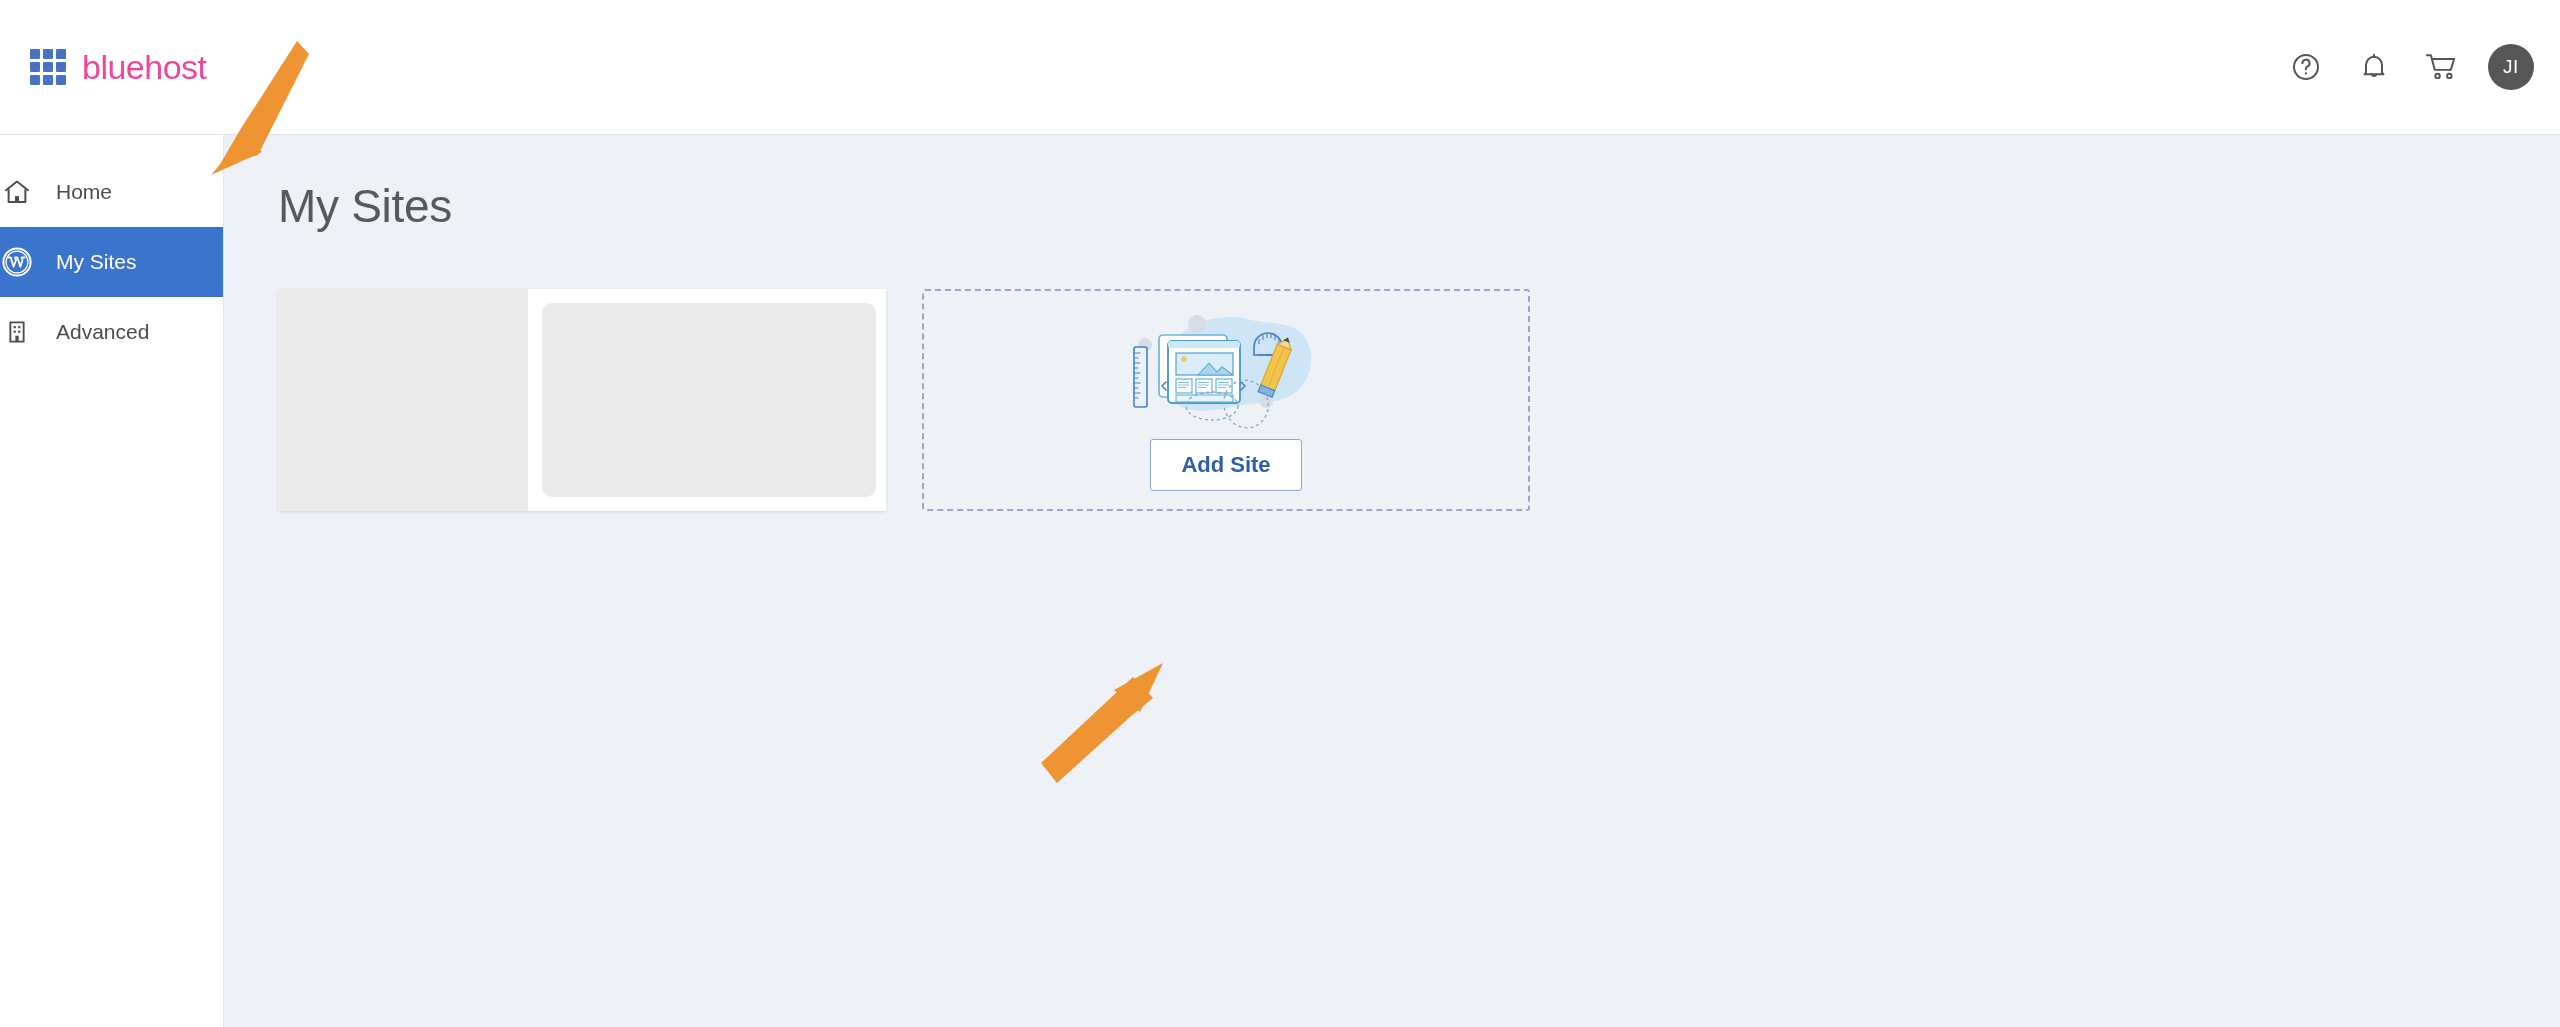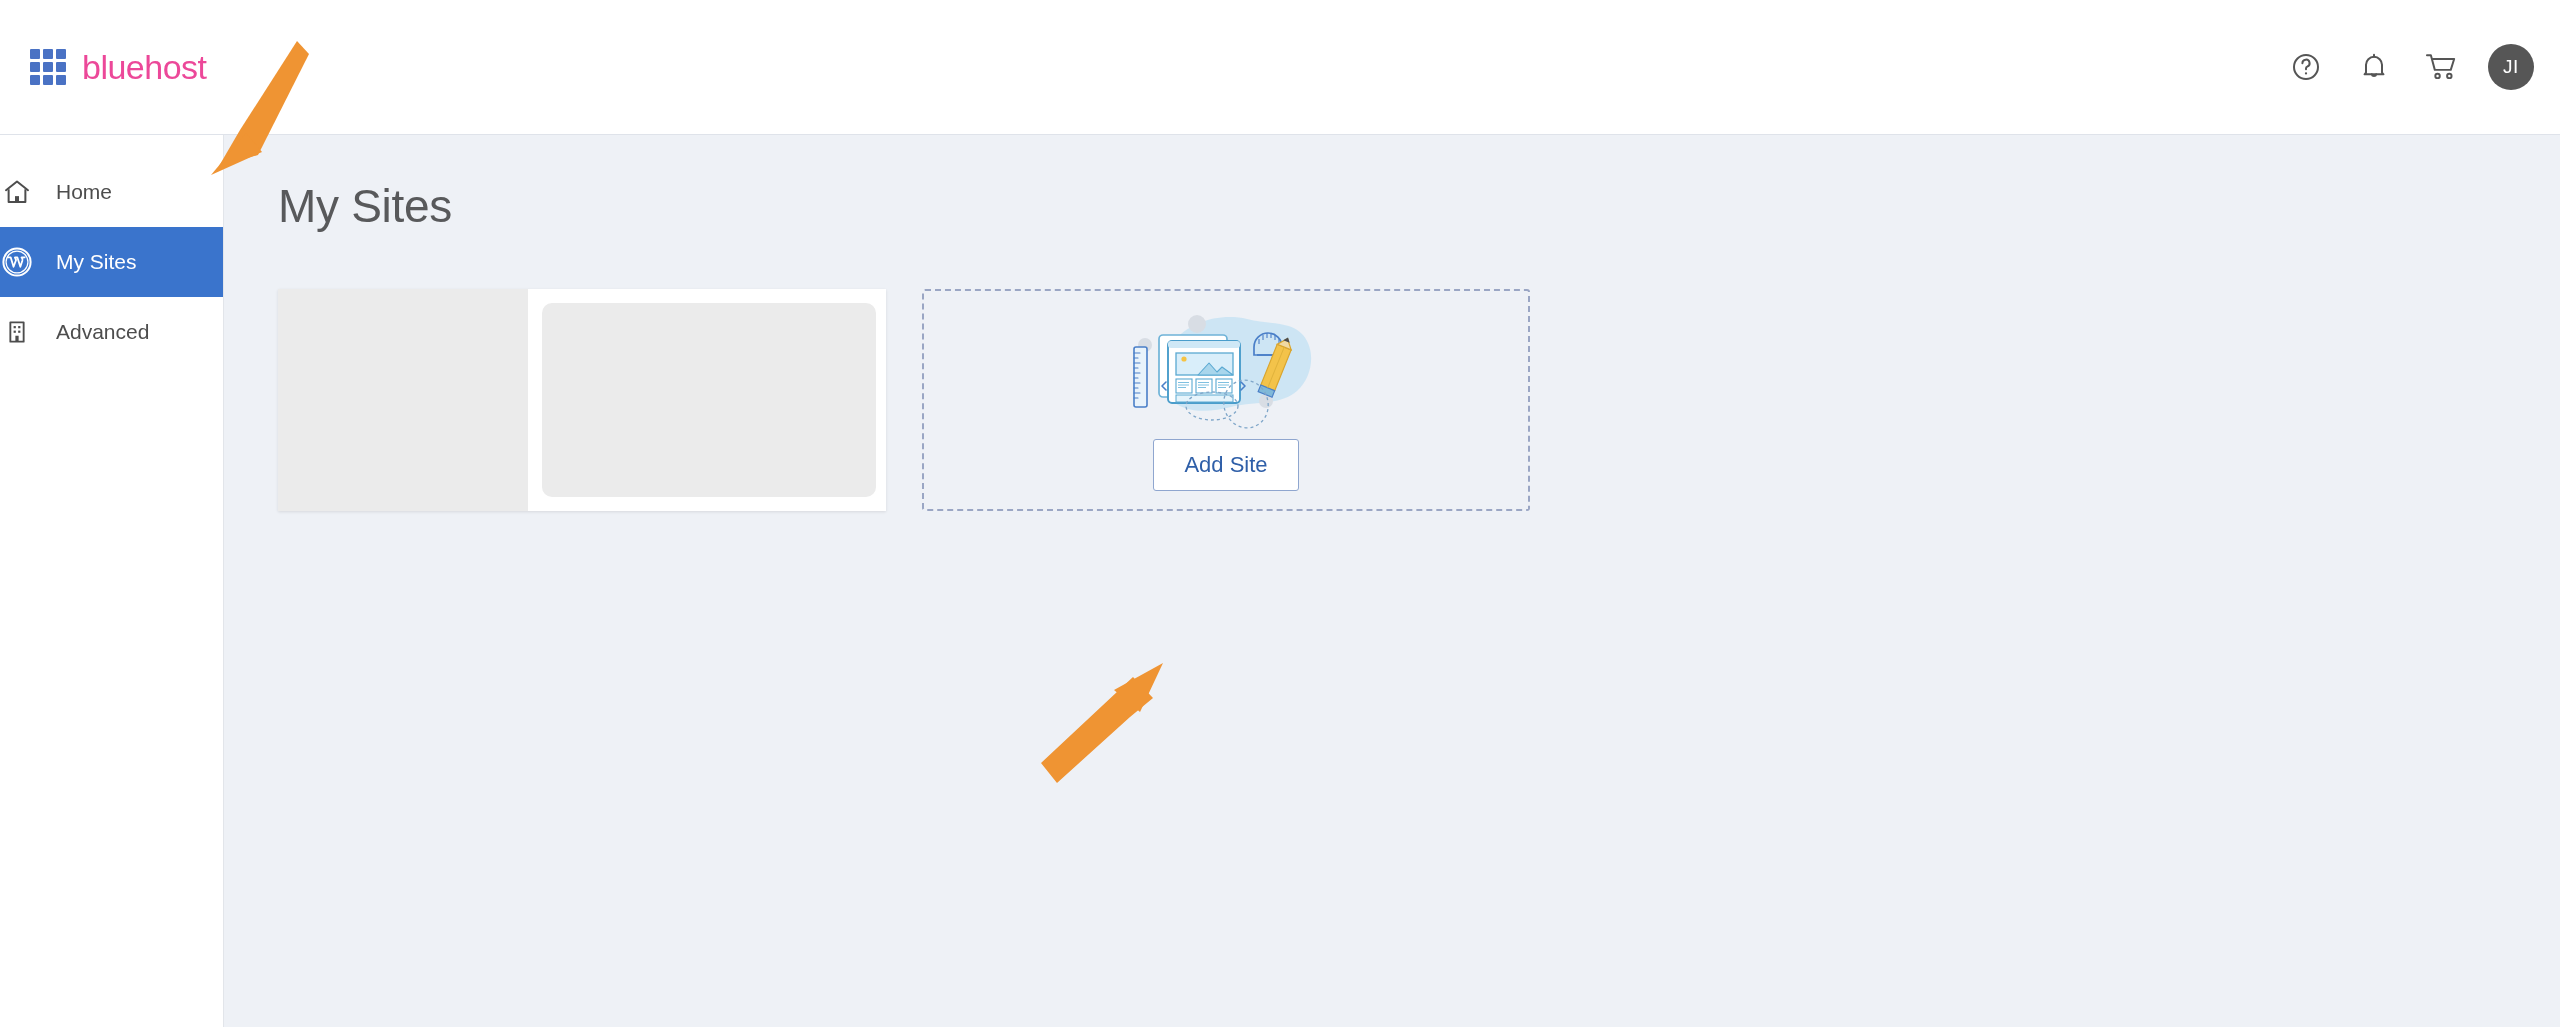--- a/index.html
+++ b/index.html
@@ -105,21 +105,21 @@
     align-items: center; justify-content: center;
     position: relative;
   }
   .illus { width: 200px; height: 128px; position: relative; margin-bottom: 2px; }
   .illus svg { position: absolute; top: 0; left: 0; }
   .add-btn {
     background: #ffffff;
     border: 1px solid #8fa6cf;
     border-radius: 3px;
     color: #2f5fa8;
-    font-size: 22px; font-weight: 400;
+    font-size: 22px; font-weight: 700;
     padding: 12px 30px;
     cursor: pointer;
     font-family: "Liberation Sans", sans-serif;
   }
 
   
   .arrows { position: absolute; top: 0; left: 0; width: 2560px; height: 1027px; pointer-events: none; z-index: 50; }
 </style>
 </head>
 <body>

